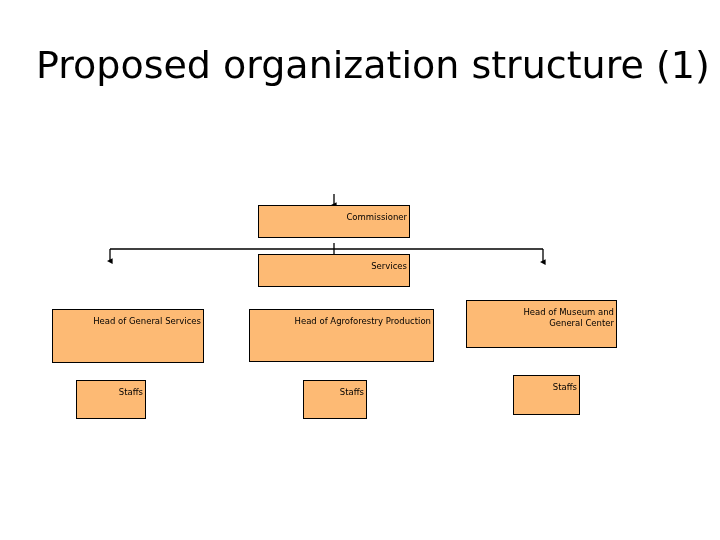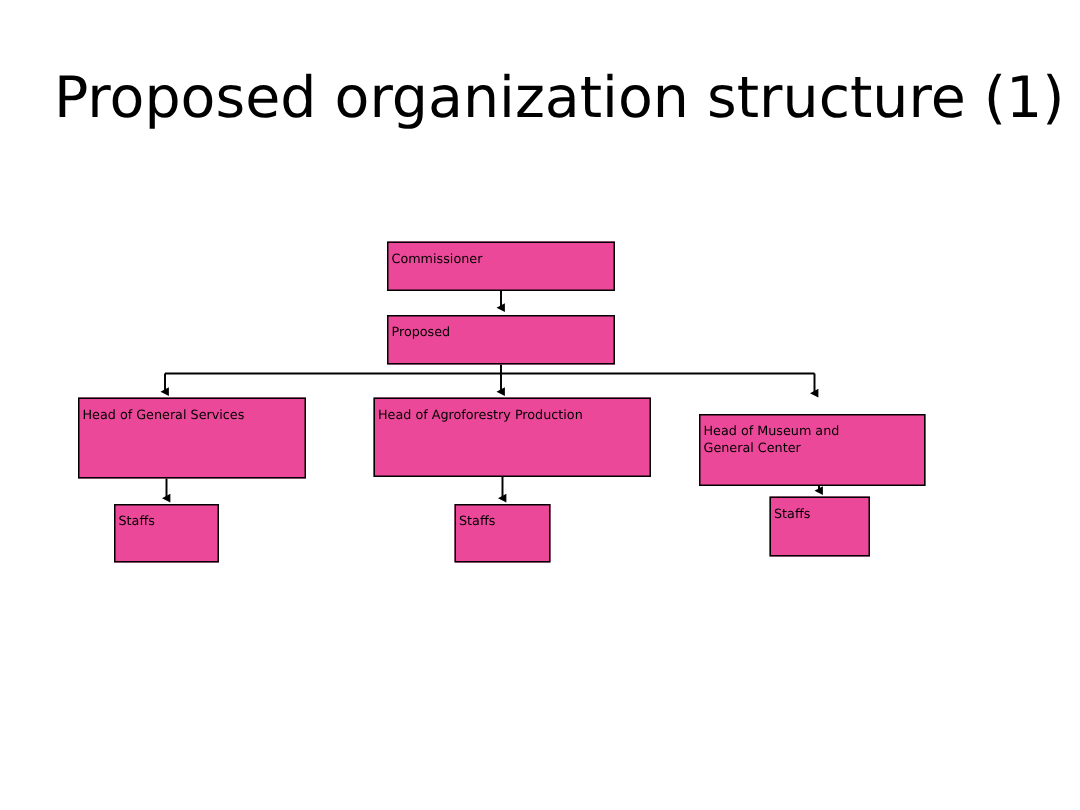--- a/index.html
+++ b/index.html
@@ -26,28 +26,29 @@
     line-height: 46px;
     font-weight: 400;
     letter-spacing: 0px;
     color: #000000;
     white-space: nowrap;
   }
   .node {
     position: absolute;
     box-sizing: border-box;
     border: 1px solid #000000;
-    background: #ec4899;
-    text-align: left;
+    background: #fdba74;
+    text-align: right;
     font-size: 8.5px;
     line-height: 11px;
     color: #000000;
     padding-top: 6px;
     padding-left: 2px;
     padding-right: 2px;
+    margin-top: 44px;
   }
   .node-label {
     display: block;
   }
   .node-label-2 {
     display: block;
   }
   svg#connectors {
     position: absolute;
     left: 0;
@@ -103,32 +104,32 @@
     <g>
       <line x1="546" y1="314" x2="546" y2="327" stroke="#000000" stroke-width="1.3" marker-end="url(#arrowhead)"></line>
     </g>
   </svg>
 
   <div class="node" style="left: 258px; top: 161px; width: 152px; height: 33px;">
     <span class="node-label">Commissioner</span>
   </div>
 
   <div class="node" style="left: 258px; top: 210px; width: 152px; height: 33px;">
-    <span class="node-label">Proposed</span>
+    <span class="node-label">Services</span>
   </div>
 
   <div class="node" style="left: 249px; top: 265px; width: 185px; height: 53px;">
     <span class="node-label">Head of Agroforestry Production</span>
   </div>
 
   <div class="node" style="left: 52px; top: 265px; width: 152px; height: 54px;">
     <span class="node-label">Head of General Services</span>
   </div>
 
-  <div class="node" style="left: 466px; top: 276px; width: 151px; height: 48px;">
+  <div class="node" style="left: 466px; top: 256px; width: 151px; height: 48px;">
     <span class="node-label">Head of Museum and</span>
     <span class="node-label-2">General Center</span>
   </div>
 
   <div class="node" style="left: 76px; top: 336px; width: 70px; height: 39px;">
     <span class="node-label">Staffs</span>
   </div>
 
   <div class="node" style="left: 303px; top: 336px; width: 64px; height: 39px;">
     <span class="node-label">Staffs</span>

